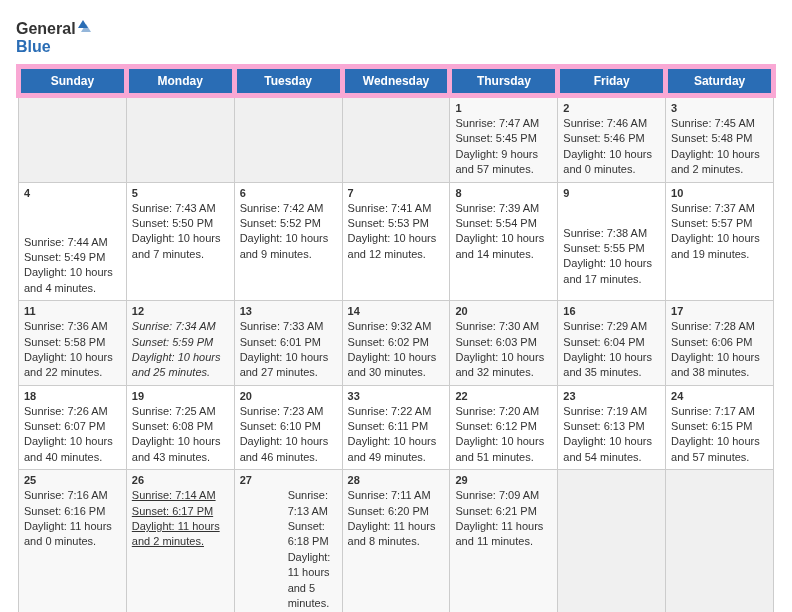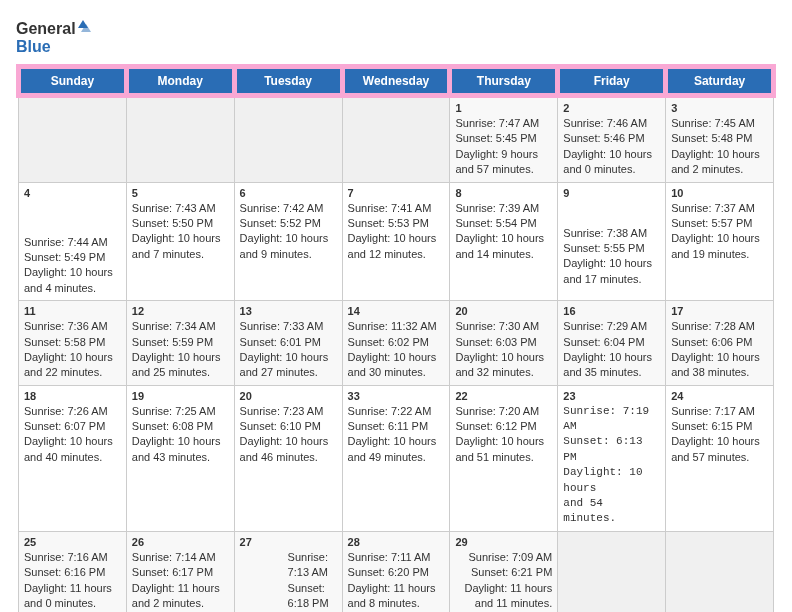--- a/index.html
+++ b/index.html
@@ -184,35 +184,35 @@
       <tr>
         <td>
           <span class="day-number">11</span>
           <div class="day-info" style="white-space: pre-line;">Sunrise: 7:36 AM
 Sunset: 5:58 PM
 Daylight: 10 hours
 and 22 minutes.</div>
         </td>
         <td>
           <span class="day-number">12</span>
-          <div class="day-info" style="white-space: pre-line;">Sunrise: 7:34 AM
+          <div class="day-info" style="white-space: pre-line; font-style: italic;">Sunrise: 7:34 AM
 Sunset: 5:59 PM
 Daylight: 10 hours
 and 25 minutes.</div>
         </td>
         <td>
           <span class="day-number">13</span>
           <div class="day-info" style="white-space: pre-line;">Sunrise: 7:33 AM
 Sunset: 6:01 PM
 Daylight: 10 hours
 and 27 minutes.</div>
         </td>
         <td>
           <span class="day-number">14</span>
-          <div class="day-info" style="white-space: pre-line;">Sunrise: 11:32 AM
+          <div class="day-info" style="white-space: pre-line;">Sunrise: 9:32 AM
 Sunset: 6:02 PM
 Daylight: 10 hours
 and 30 minutes.</div>
         </td>
         <td>
           <span class="day-number">20</span>
           <div class="day-info" style="white-space: pre-line;">Sunrise: 7:30 AM
 Sunset: 6:03 PM
 Daylight: 10 hours
 and 32 minutes.</div>
@@ -263,21 +263,21 @@
         </td>
         <td>
           <span class="day-number">22</span>
           <div class="day-info" style="white-space: pre-line;">Sunrise: 7:20 AM
 Sunset: 6:12 PM
 Daylight: 10 hours
 and 51 minutes.</div>
         </td>
         <td>
           <span class="day-number">23</span>
-          <div class="day-info" style="white-space: pre-line; font-family: Liberation Mono, monospace;">Sunrise: 7:19 AM
+          <div class="day-info" style="white-space: pre-line;">Sunrise: 7:19 AM
 Sunset: 6:13 PM
 Daylight: 10 hours
 and 54 minutes.</div>
         </td>
         <td>
           <span class="day-number">24</span>
           <div class="day-info" style="white-space: pre-line;">Sunrise: 7:17 AM
 Sunset: 6:15 PM
 Daylight: 10 hours
 and 57 minutes.</div>
@@ -286,42 +286,42 @@
       <tr>
         <td>
           <span class="day-number">25</span>
           <div class="day-info" style="white-space: pre-line;">Sunrise: 7:16 AM
 Sunset: 6:16 PM
 Daylight: 11 hours
 and 0 minutes.</div>
         </td>
         <td>
           <span class="day-number">26</span>
-          <div class="day-info" style="white-space: pre-line;">Sunrise: 7:14 AM
+          <div class="day-info" style="white-space: pre-line; text-decoration: underline;">Sunrise: 7:14 AM
 Sunset: 6:17 PM
 Daylight: 11 hours
 and 2 minutes.</div>
         </td>
         <td>
           <span class="day-number">27</span>
           <div class="day-info" style="white-space: pre-line; margin-left: 48px;">Sunrise: 7:13 AM
 Sunset: 6:18 PM
 Daylight: 11 hours
 and 5 minutes.</div>
         </td>
         <td>
           <span class="day-number">28</span>
           <div class="day-info" style="white-space: pre-line;">Sunrise: 7:11 AM
 Sunset: 6:20 PM
 Daylight: 11 hours
 and 8 minutes.</div>
         </td>
         <td>
           <span class="day-number">29</span>
-          <div class="day-info" style="white-space: pre-line; text-align: right;">Sunrise: 7:09 AM
+          <div class="day-info" style="white-space: pre-line;">Sunrise: 7:09 AM
 Sunset: 6:21 PM
 Daylight: 11 hours
 and 11 minutes.</div>
         </td>
         <td class="empty-cell"></td>
         <td class="empty-cell"></td>
       </tr>
     </tbody>
 </table>
 

